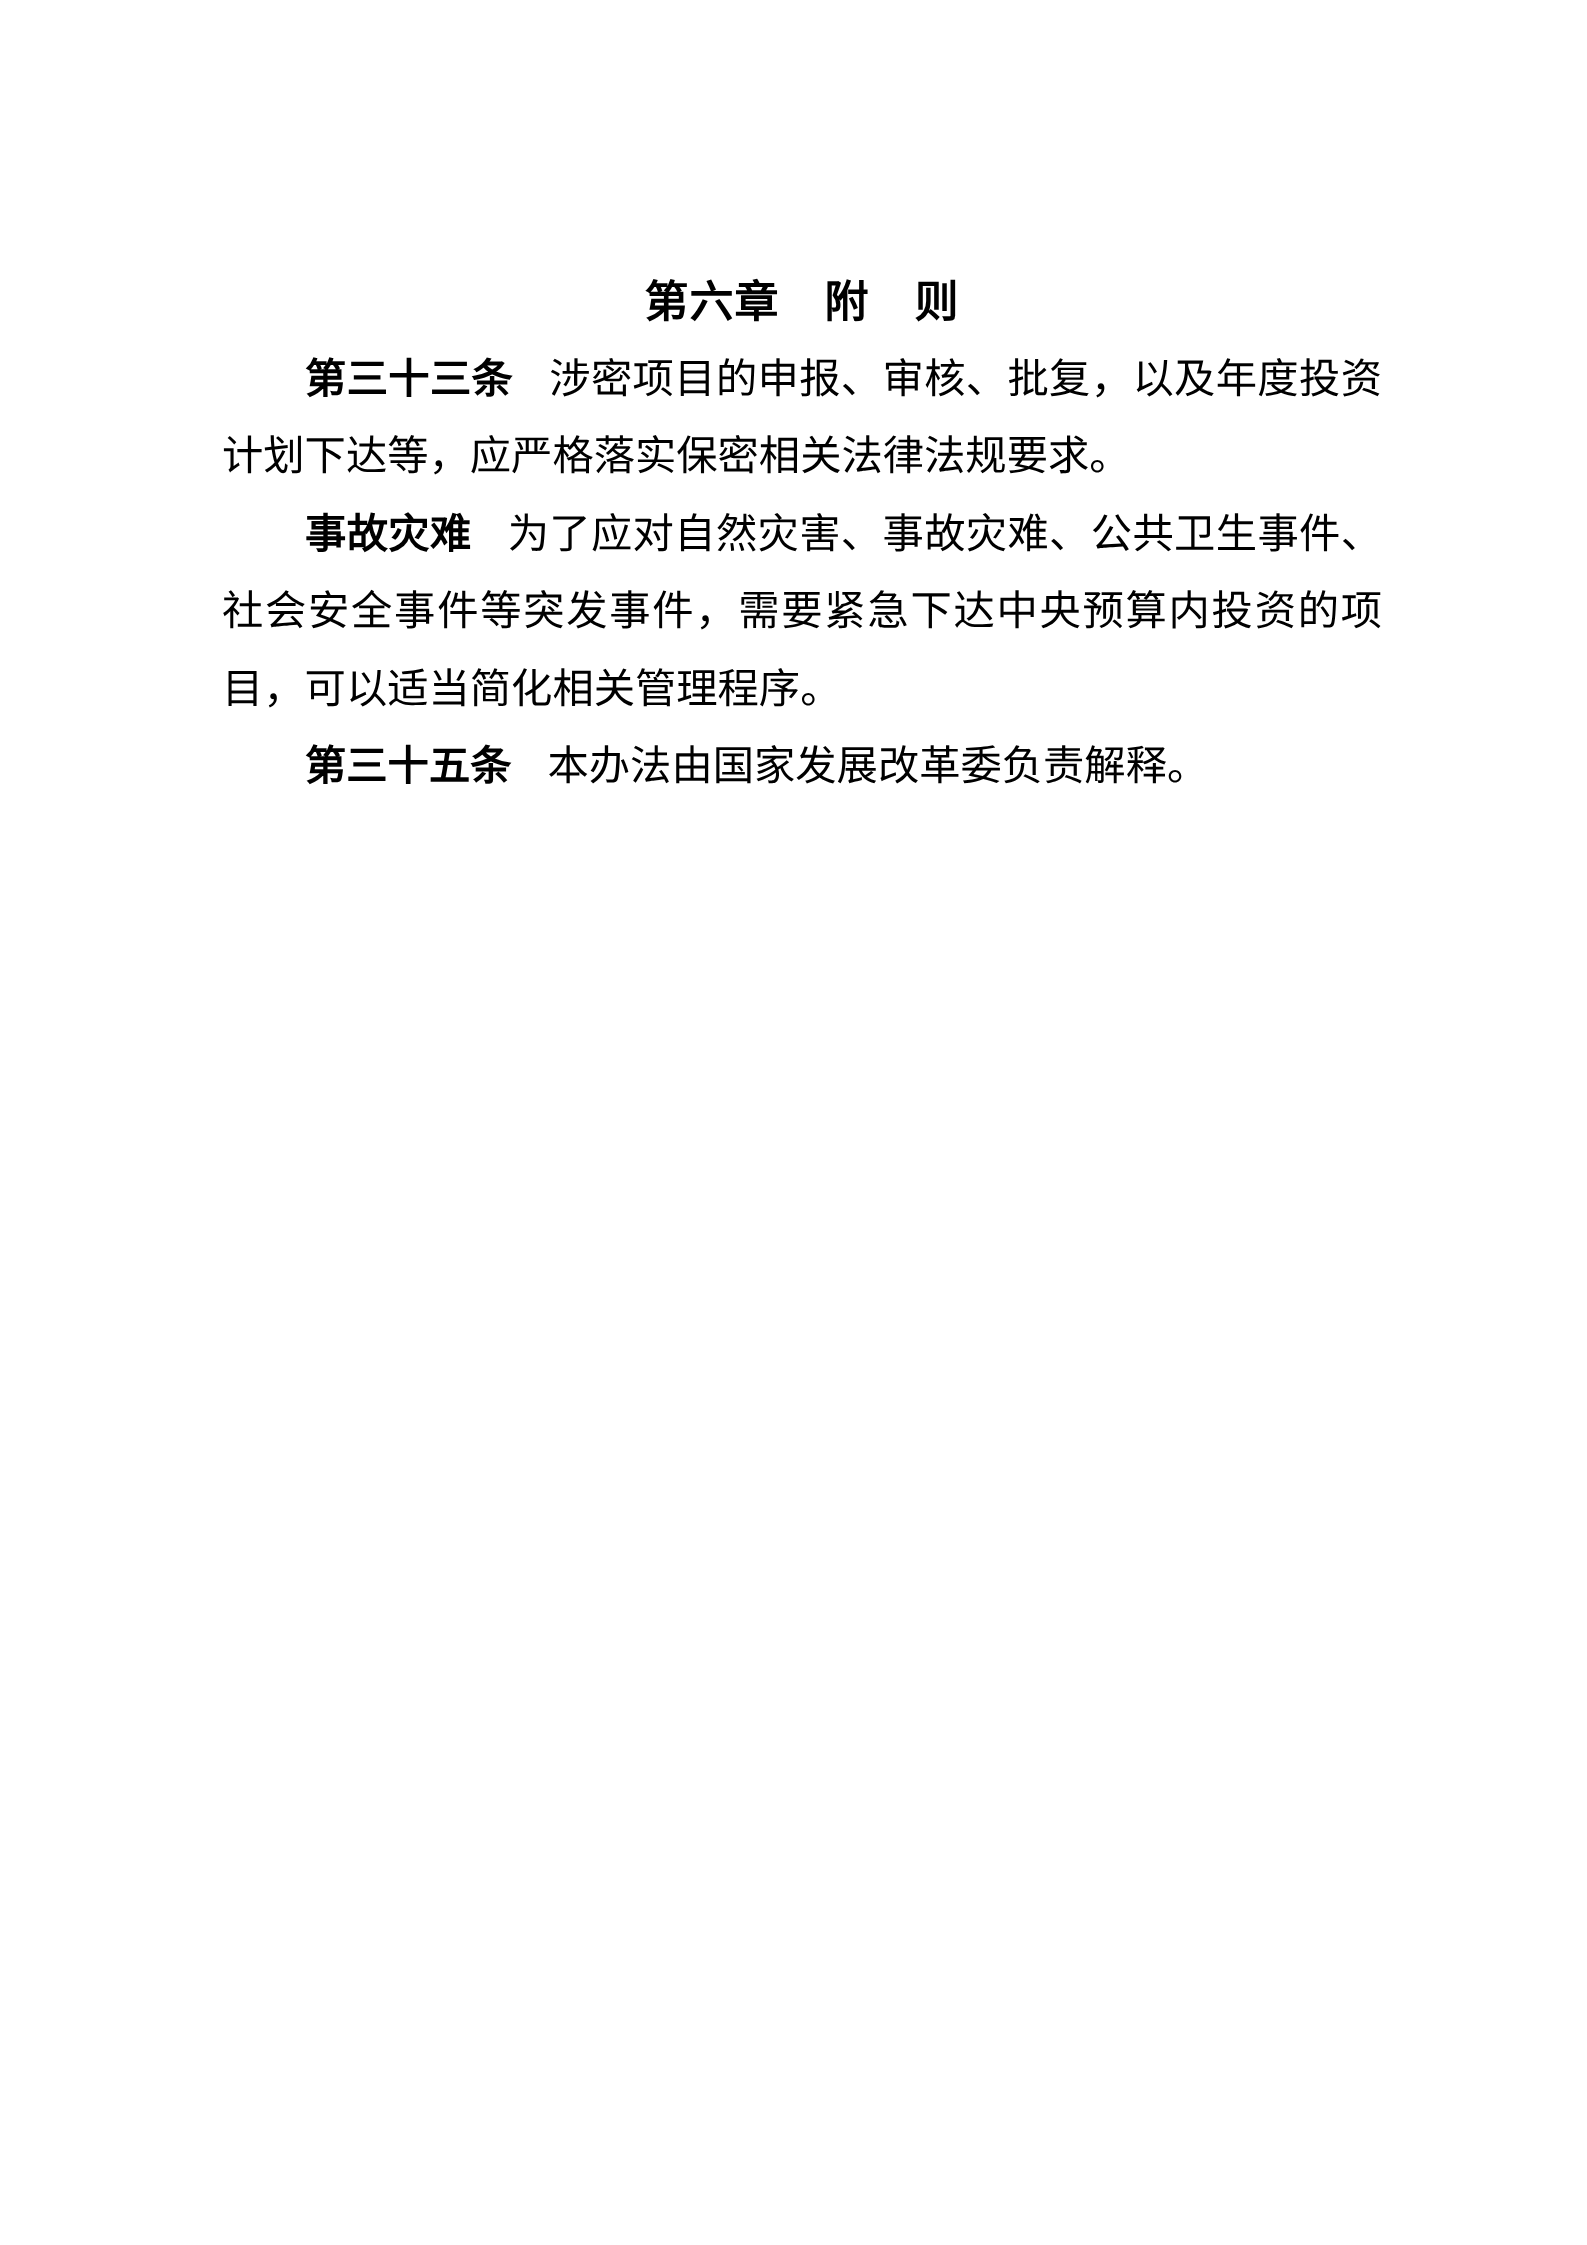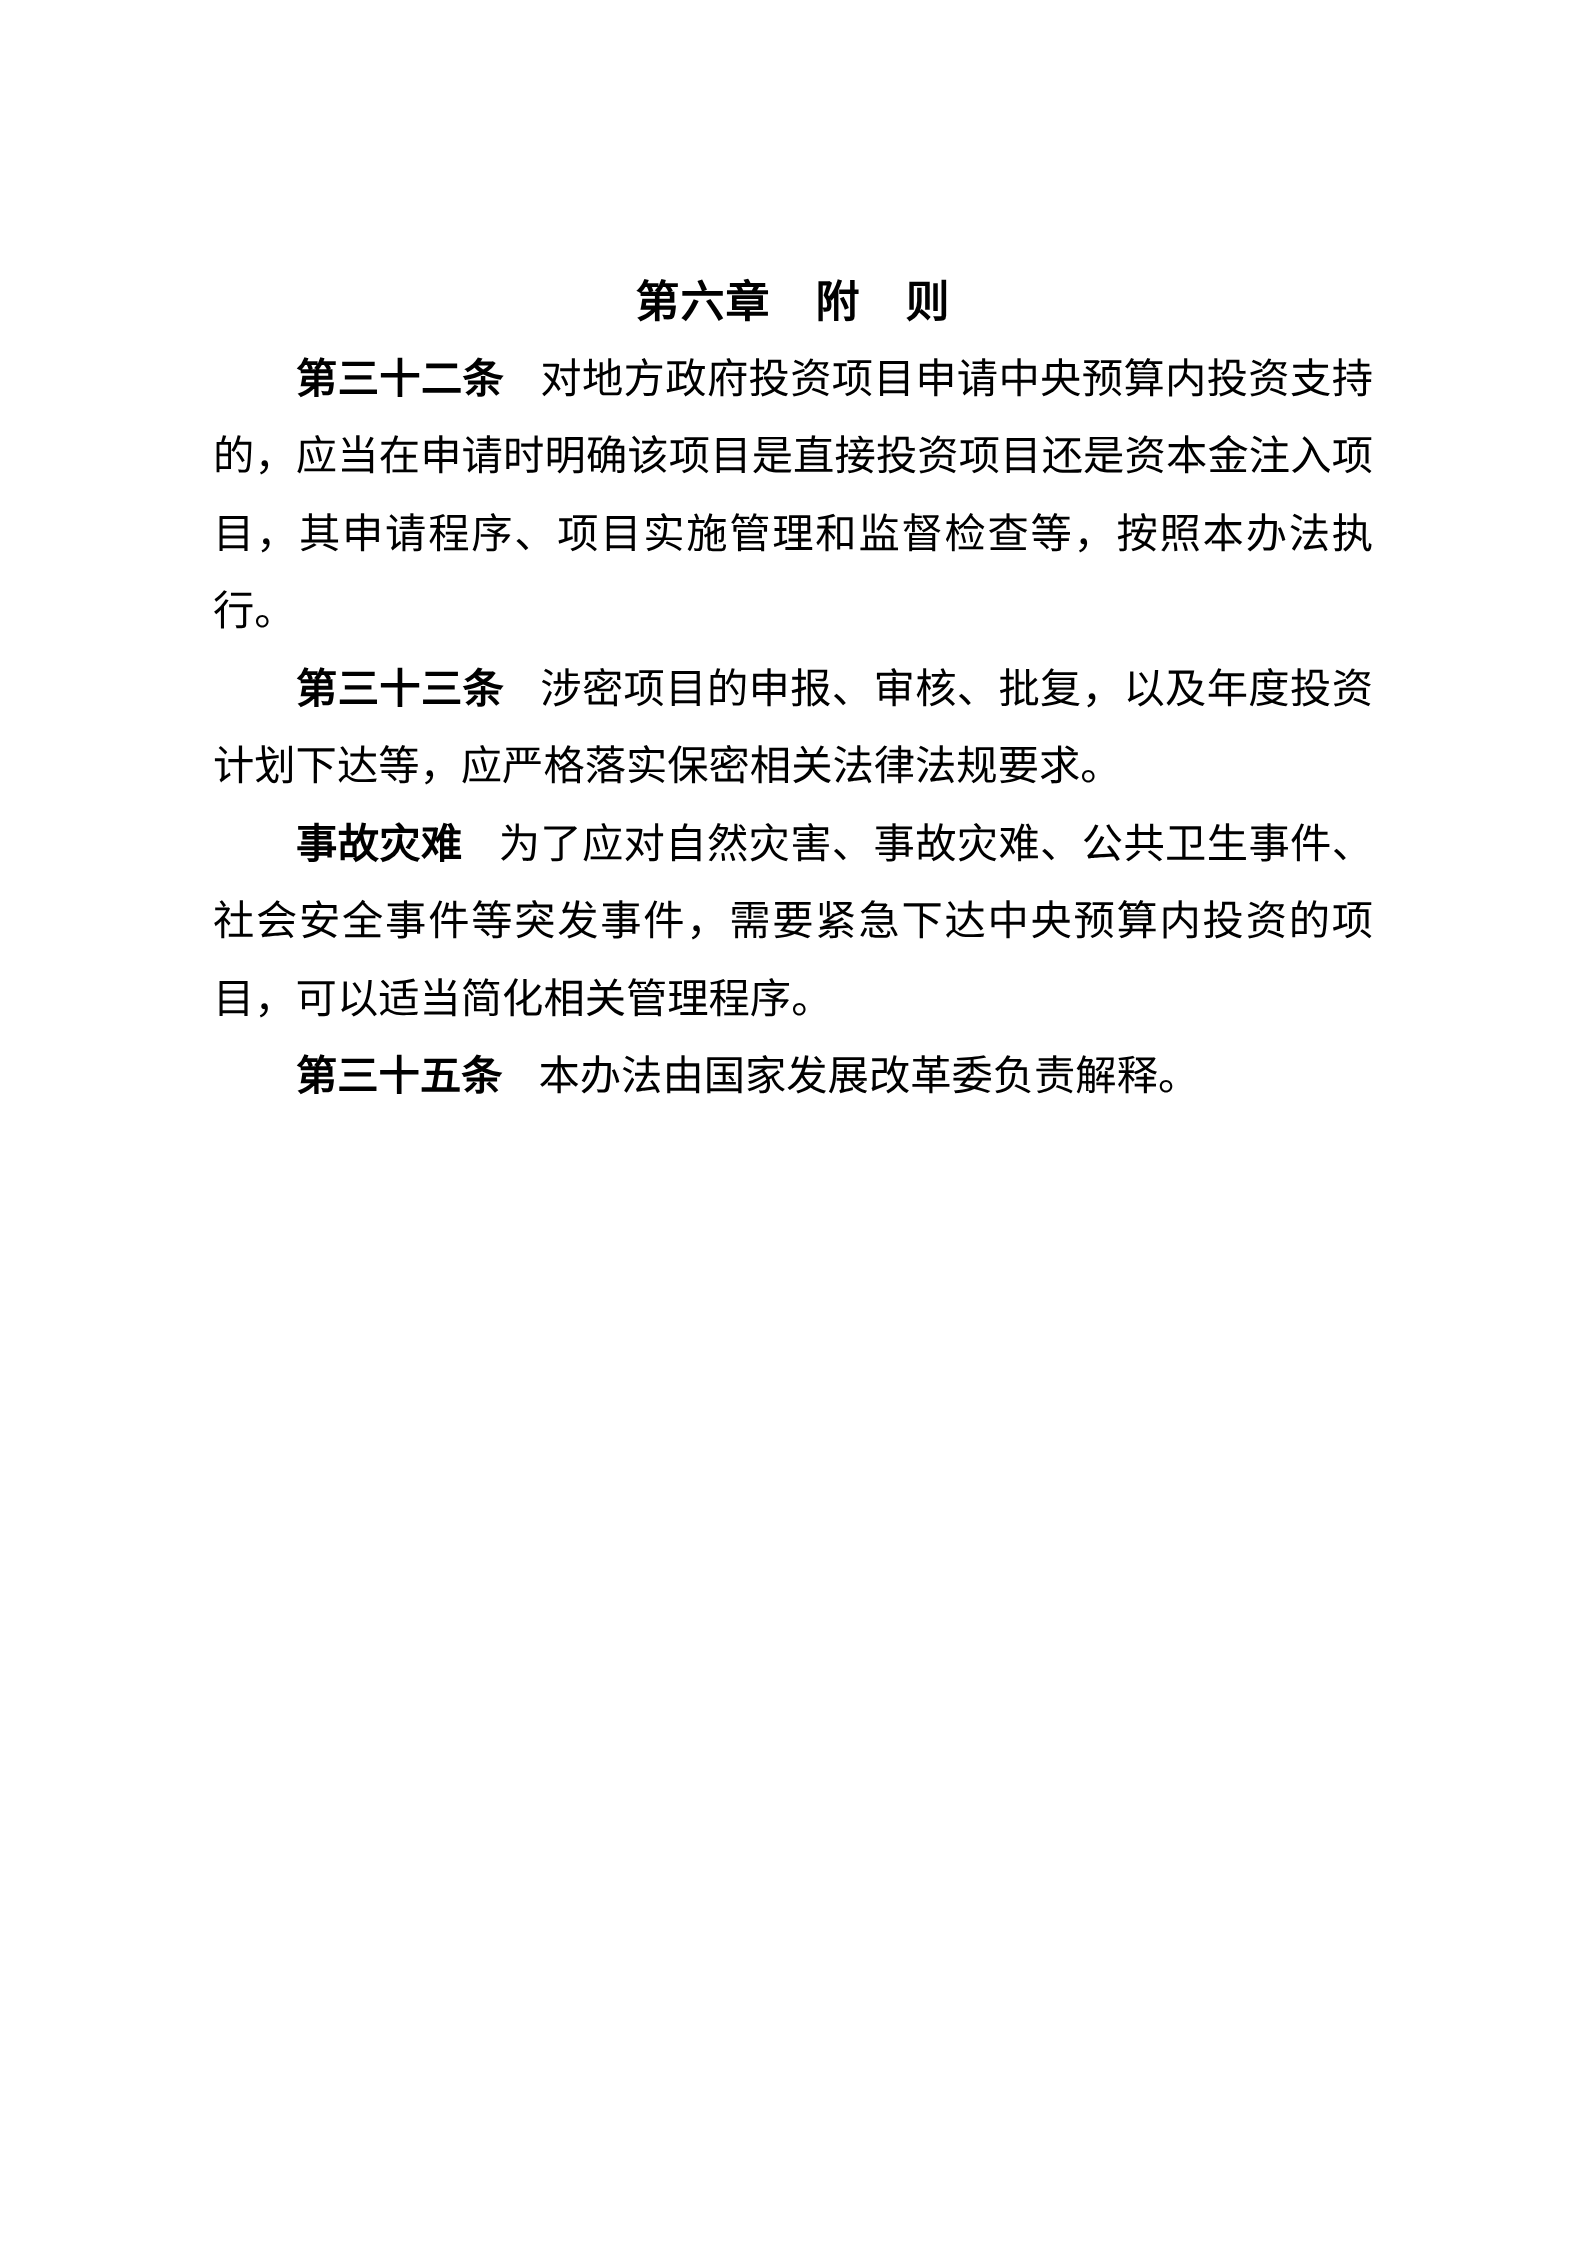--- a/index.html
+++ b/index.html
@@ -10,21 +10,21 @@
   .page {
     position: relative;
     width: 1587px;
     height: 2245px;
     background: #ffffff;
     overflow: hidden;
     box-sizing: border-box;
   }
   .content {
     position: absolute;
-    left: 213px;
+    left: 222px;
     top: 263px;
     width: 1160px;
     color: #000000;
   }
   .chapter-title {
     margin: 0;
     font-family: "Liberation Sans", "DejaVu Sans", sans-serif;
     font-weight: 700;
     font-size: 44px;
     line-height: 77.5px;
@@ -47,21 +47,20 @@
     margin-right: 36px;
   }
 </style>
 </head>
 <body>
 
 <div class="page">
   <div class="content">
     <h1 class="chapter-title">第六章　附　则</h1>
     <div>
-  <p class="para"><span class="article-label">第三十二条</span><span>对地方政府投资项目申请中央预算内投资支持的，应当在申请时明确该项目是直接投资项目还是资本金注入项目，其申请程序、项目实施管理和监督检查等，按照本办法执行。</span></p>
 
 
   <p class="para"><span class="article-label">第三十三条</span><span>涉密项目的申报、审核、批复，以及年度投资计划下达等，应严格落实保密相关法律法规要求。</span></p>
 
   <p class="para"><span class="article-label">事故灾难</span><span>为了应对自然灾害、事故灾难、公共卫生事件、社会安全事件等突发事件，需要紧急下达中央预算内投资的项目，可以适当简化相关管理程序。</span></p>
 
   <p class="para"><span class="article-label">第三十五条</span><span>本办法由国家发展改革委负责解释。</span></p>
 
 </div>
   </div>

